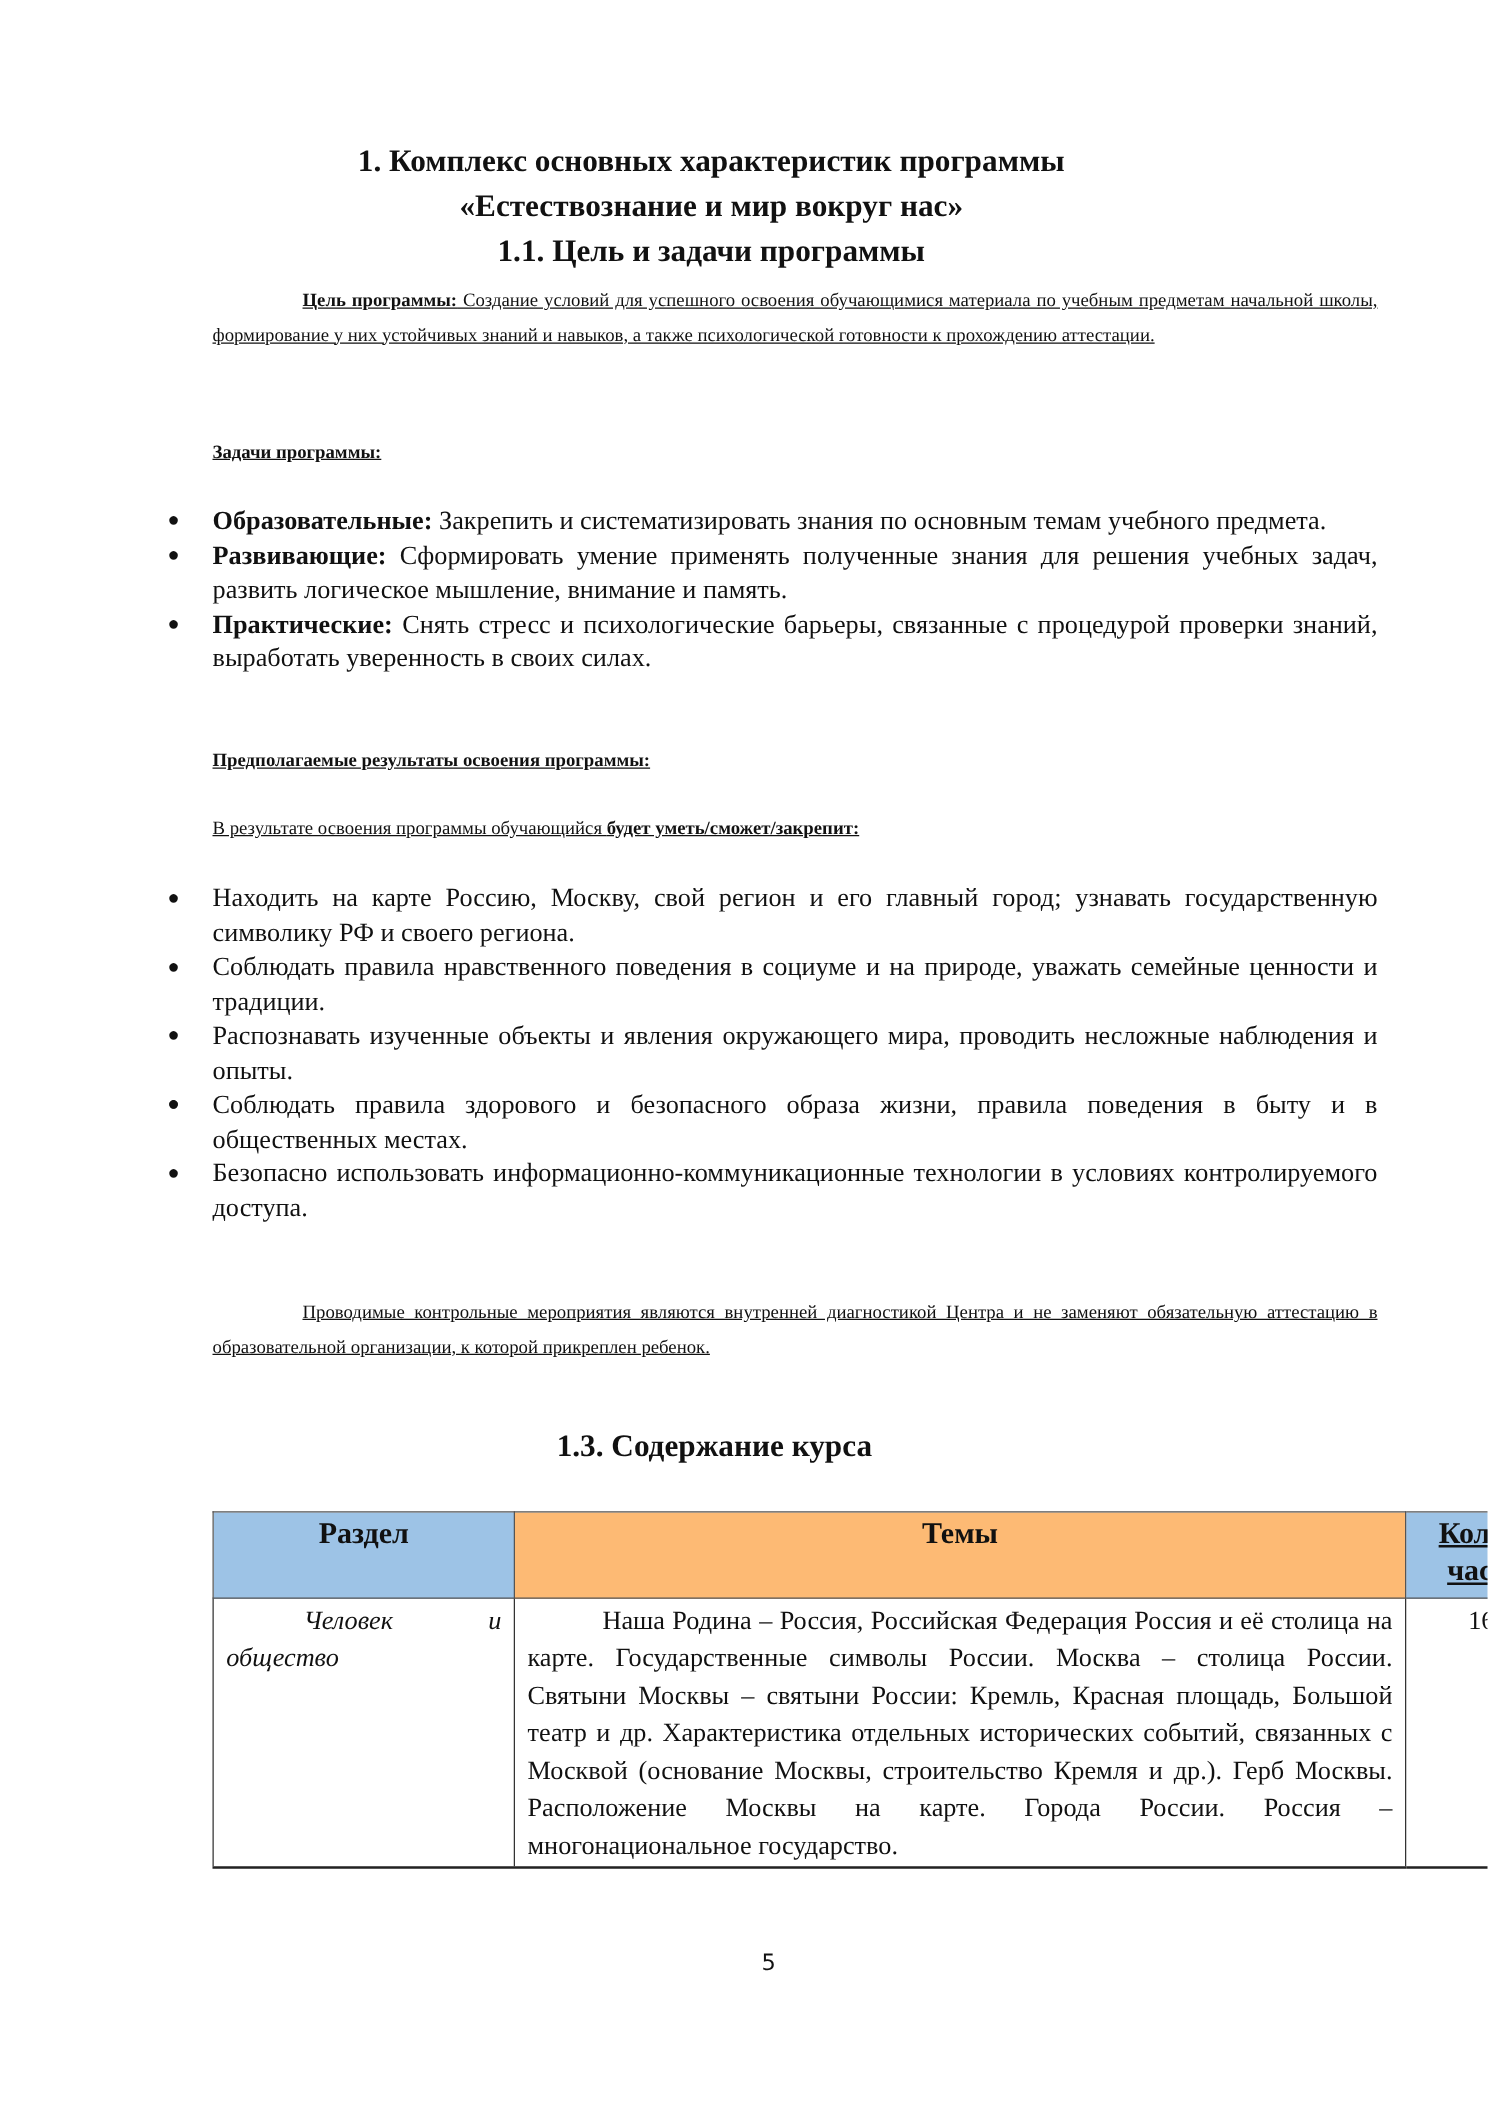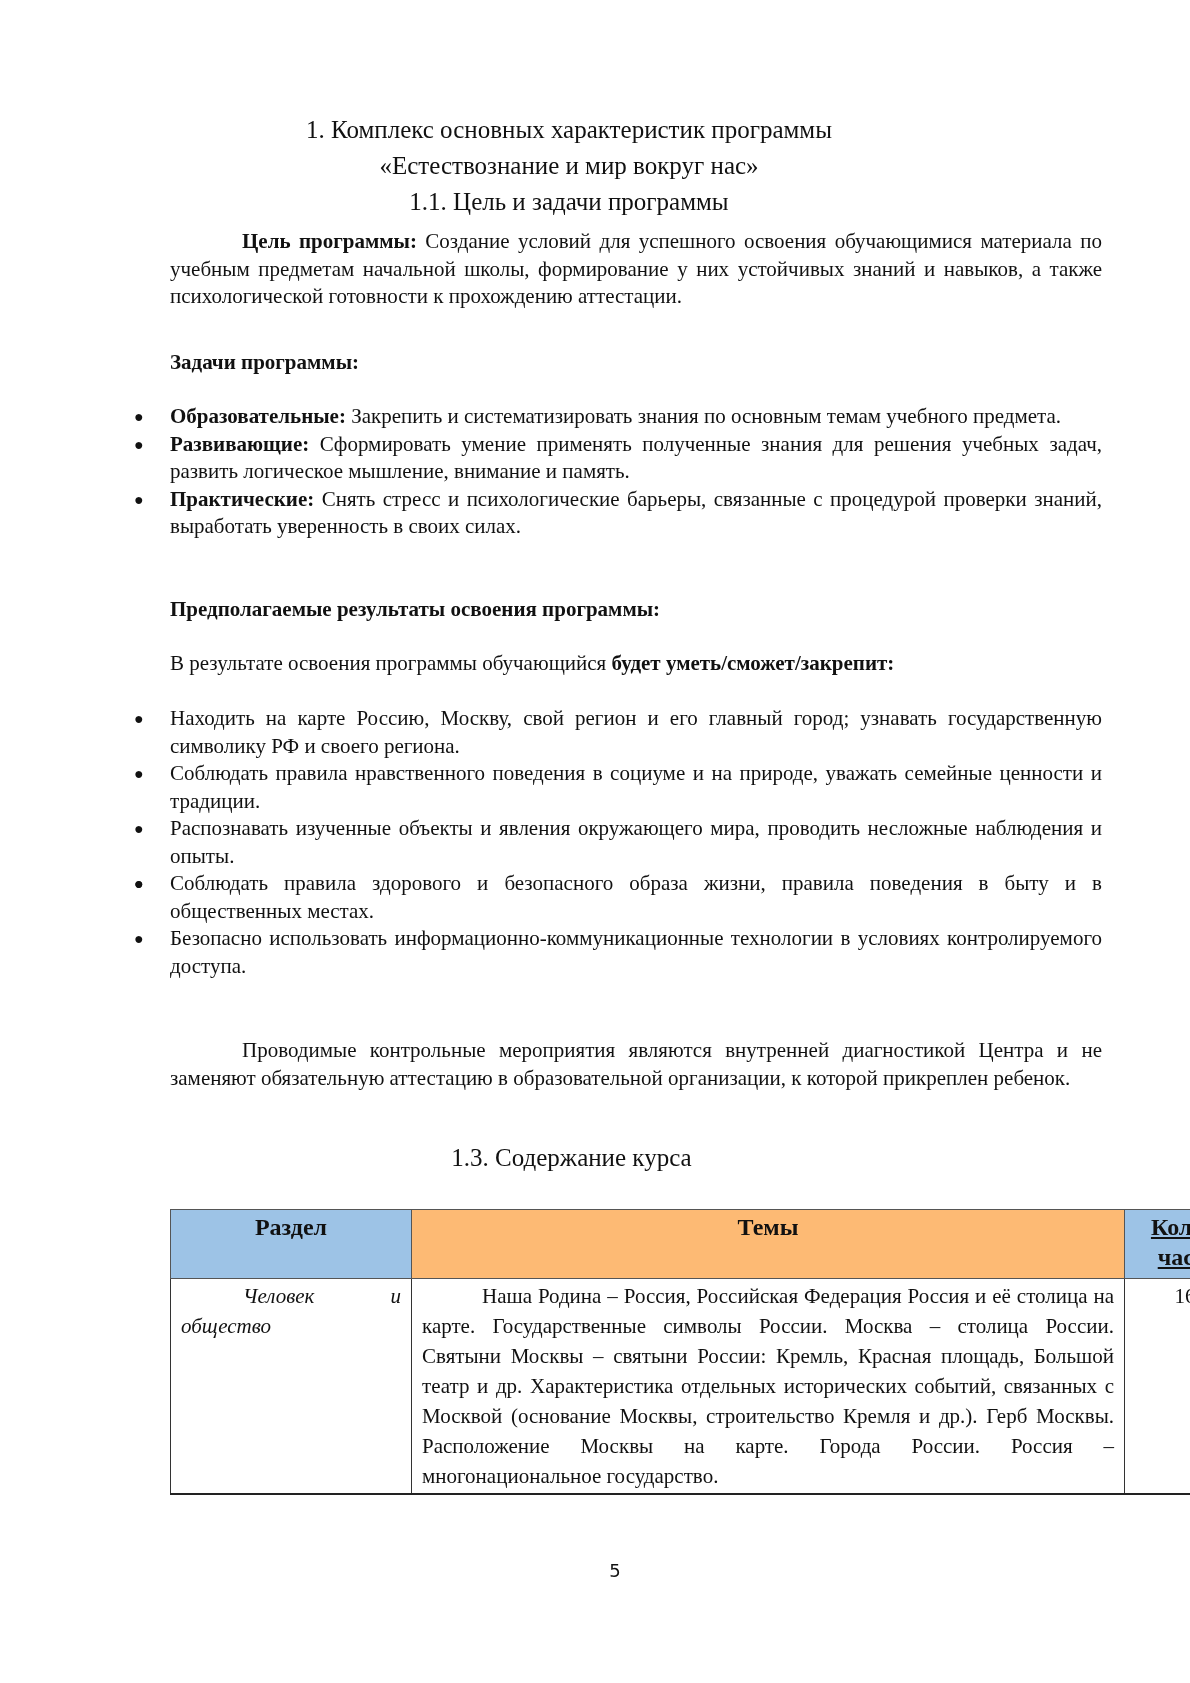--- a/index.html
+++ b/index.html
@@ -4,28 +4,28 @@
 <style>
   html, body { margin: 0; padding: 0; background: #ffffff; }
   body {
     width: 1190px; height: 1683px; position: relative; overflow: hidden;
     font-family: "Liberation Serif", "DejaVu Serif", serif;
     color: #111111;
   }
   .page { position: absolute; left: 0; top: 0; width: 1190px; height: 1683px; }
   .heading {
     position: absolute; left: 0; width: 1038px; text-align: center;
-    font-weight: normal; font-size: 25px; line-height: 36px;
+    font-weight: bold; font-size: 25px; line-height: 36px;
   }
   .h1 { top: 112px; }
   .h1 .inner { display: inline-block; text-align: center; padding-left: 100px; }
   .h2 { top: 1140px; font-size: 25px; padding-left: 105px; box-sizing: border-box; }
   .body-text {
     position: absolute; left: 170px; width: 932px;
-    font-size: 21px; line-height: 27.5px; text-align: justify;
+    font-size: 15px; line-height: 27.5px; text-align: justify; text-decoration: underline;
   }
   .indent { text-indent: 72px; }
   .b { font-weight: bold; }
   .sub-heading { font-weight: bold; }
   ul.bullets {
     position: absolute; left: 170px; width: 932px; margin: 0; padding: 0;
     list-style: none; font-size: 21px; line-height: 27.5px;
   }
   ul.bullets li { position: relative; text-align: justify; }
   ul.bullets li .bullet {

